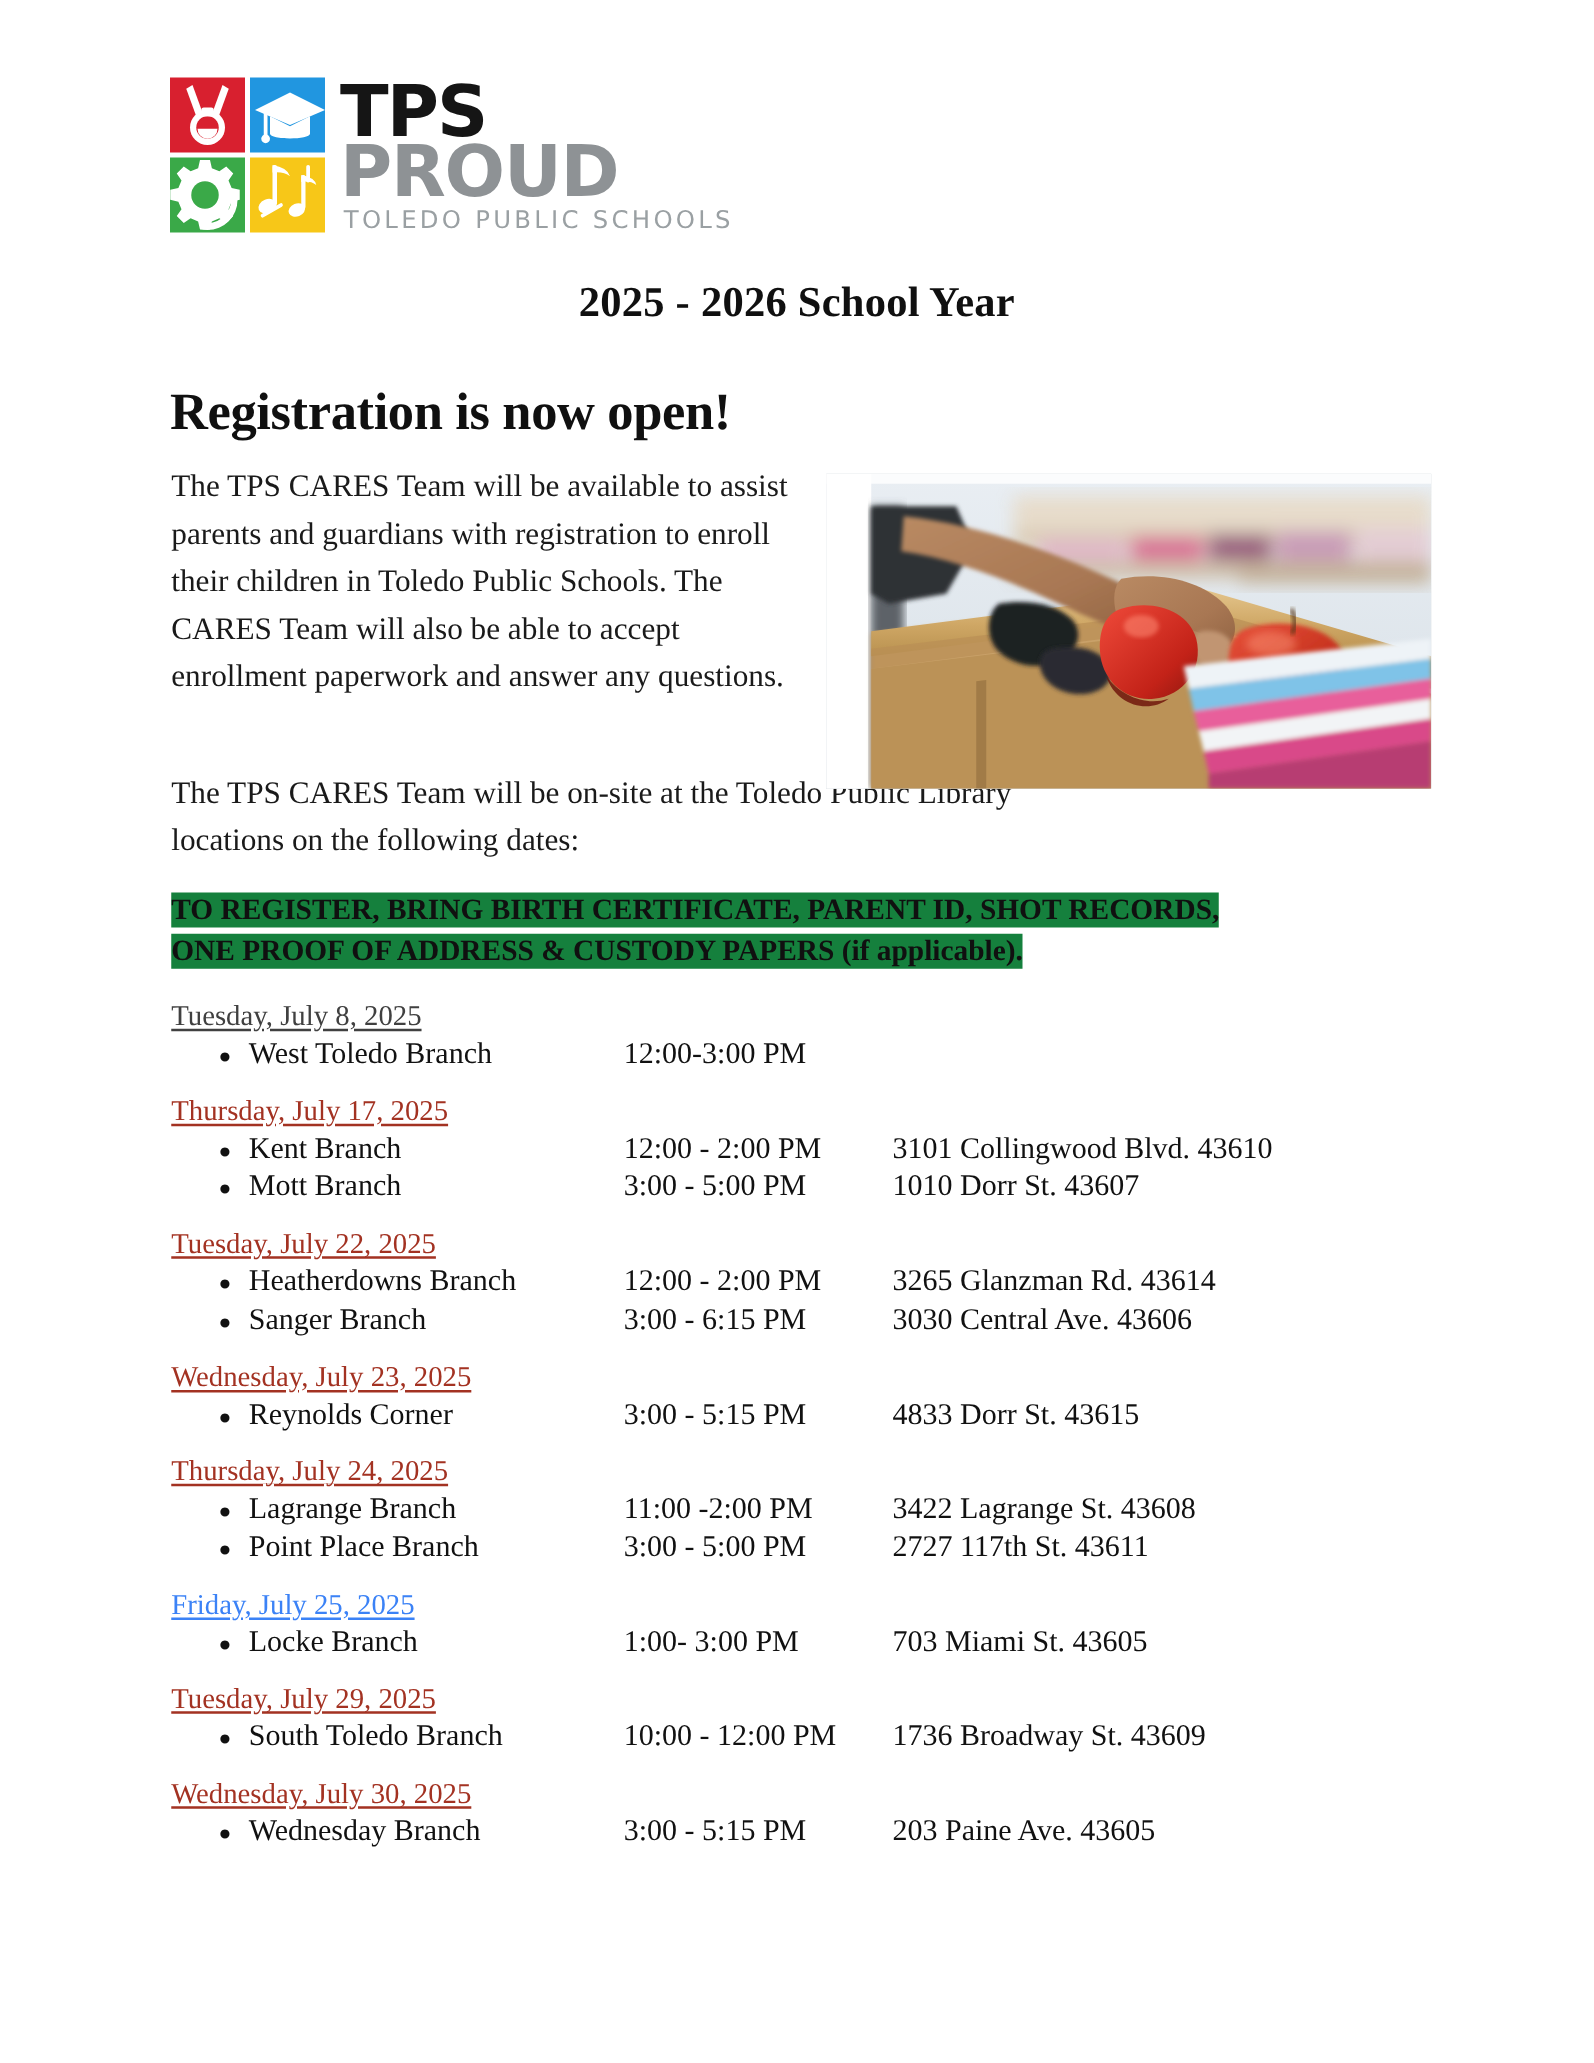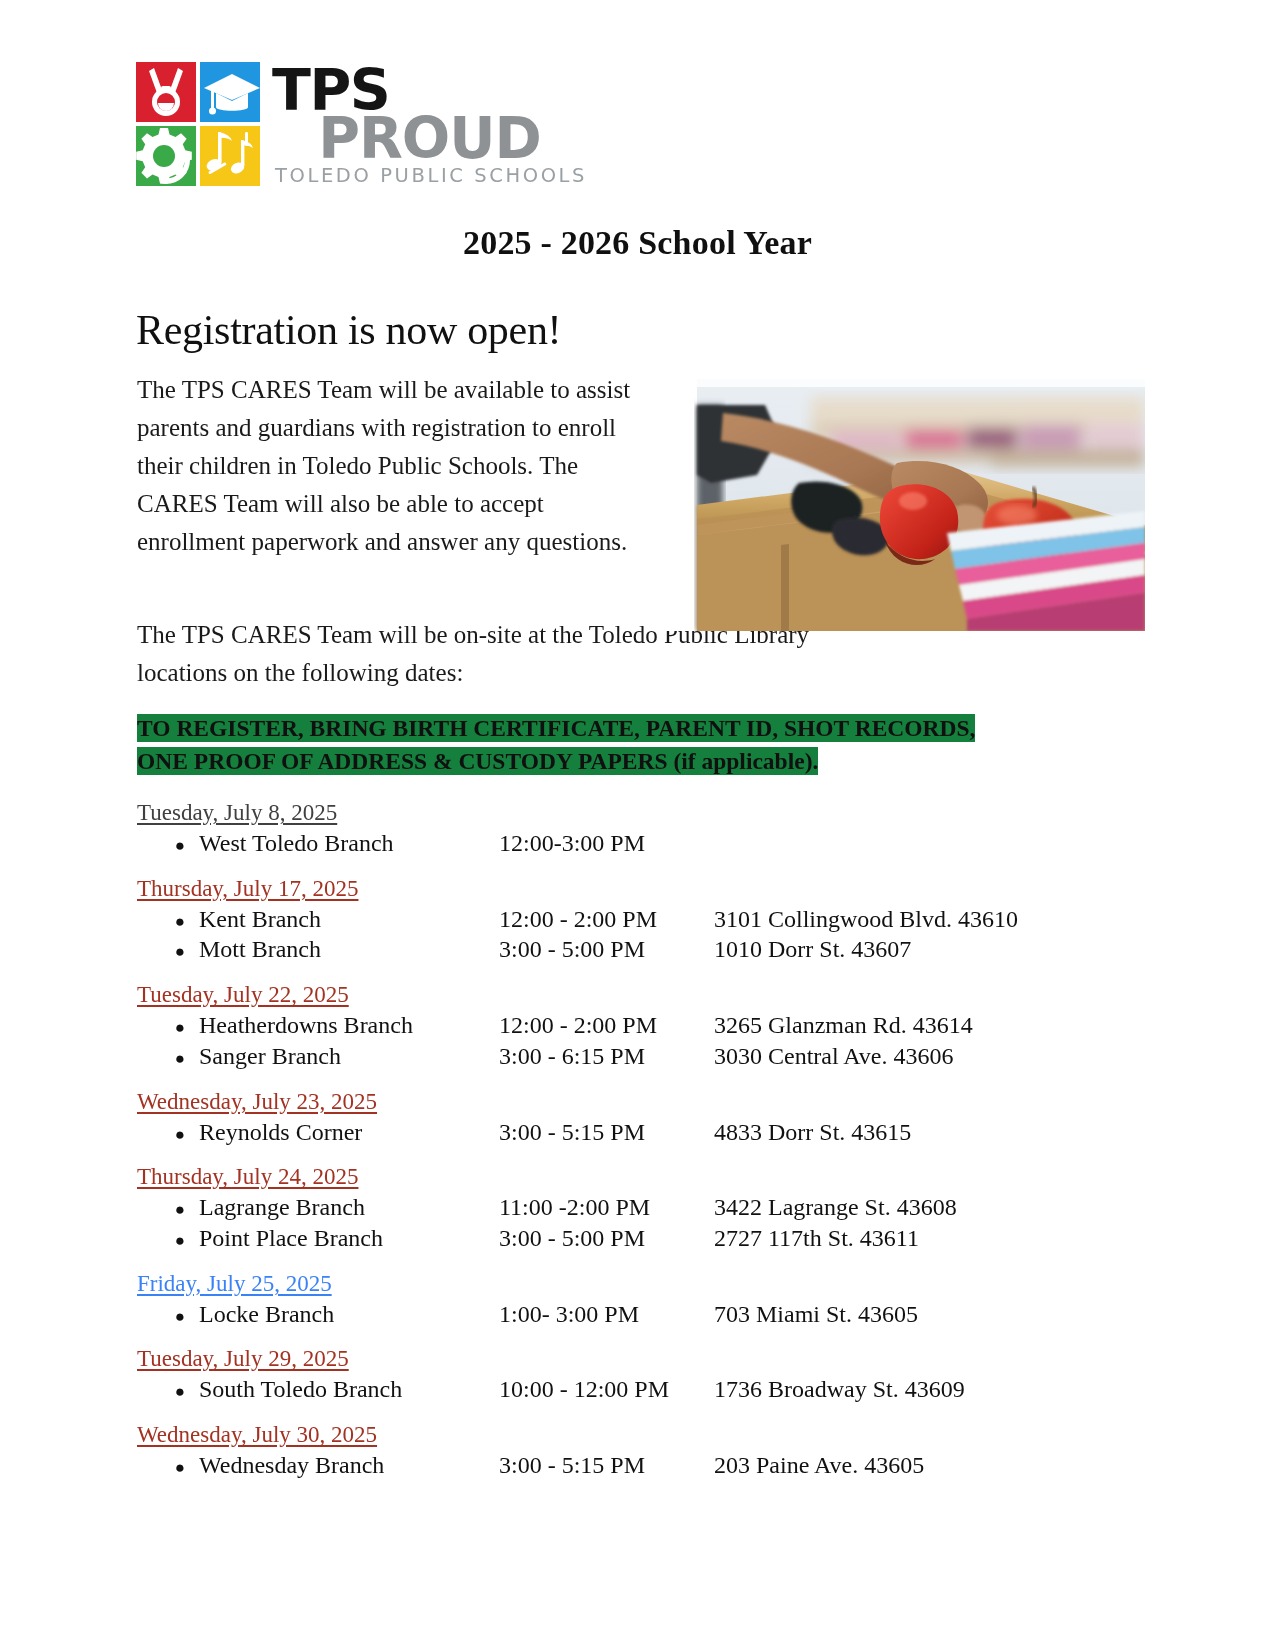--- a/index.html
+++ b/index.html
@@ -53,21 +53,20 @@
     display: block;
   }
   .logo-proud {
     font-family: "DejaVu Sans", "Liberation Sans", sans-serif;
     font-weight: bold;
     font-size: 57px;
     letter-spacing: -1px;
     color: #8e9295;
     display: block;
     margin-top: -4px;
-    text-align: center;
   }
   .logo-sub {
     font-family: "DejaVu Sans", "Liberation Sans", sans-serif;
     font-size: 19.5px;
     letter-spacing: 2.6px;
     color: #9aa0a3;
     display: block;
     margin-top: 2px;
     margin-left: 3px;
   }
@@ -82,21 +81,21 @@
     font-size: 34px;
     font-weight: bold;
     letter-spacing: 0.2px;
     color: #101010;
   }
   .main-heading {
     position: absolute;
     left: 136px;
     top: 306px;
     font-size: 42px;
-    font-weight: normal;
+    font-weight: bold;
     color: #101010;
     letter-spacing: -0.3px;
   }
 
   
   .intro-col {
     position: absolute;
     left: 137px;
     top: 371px;
     width: 500px;

